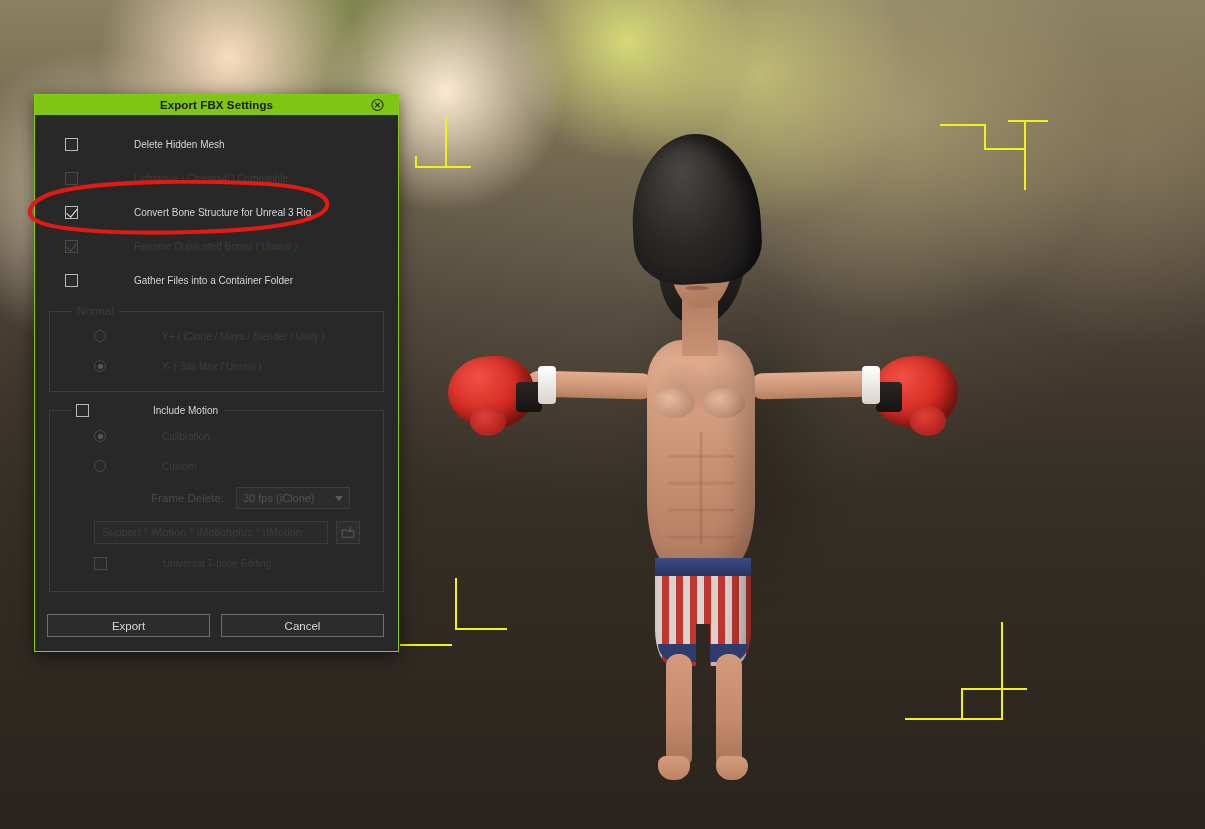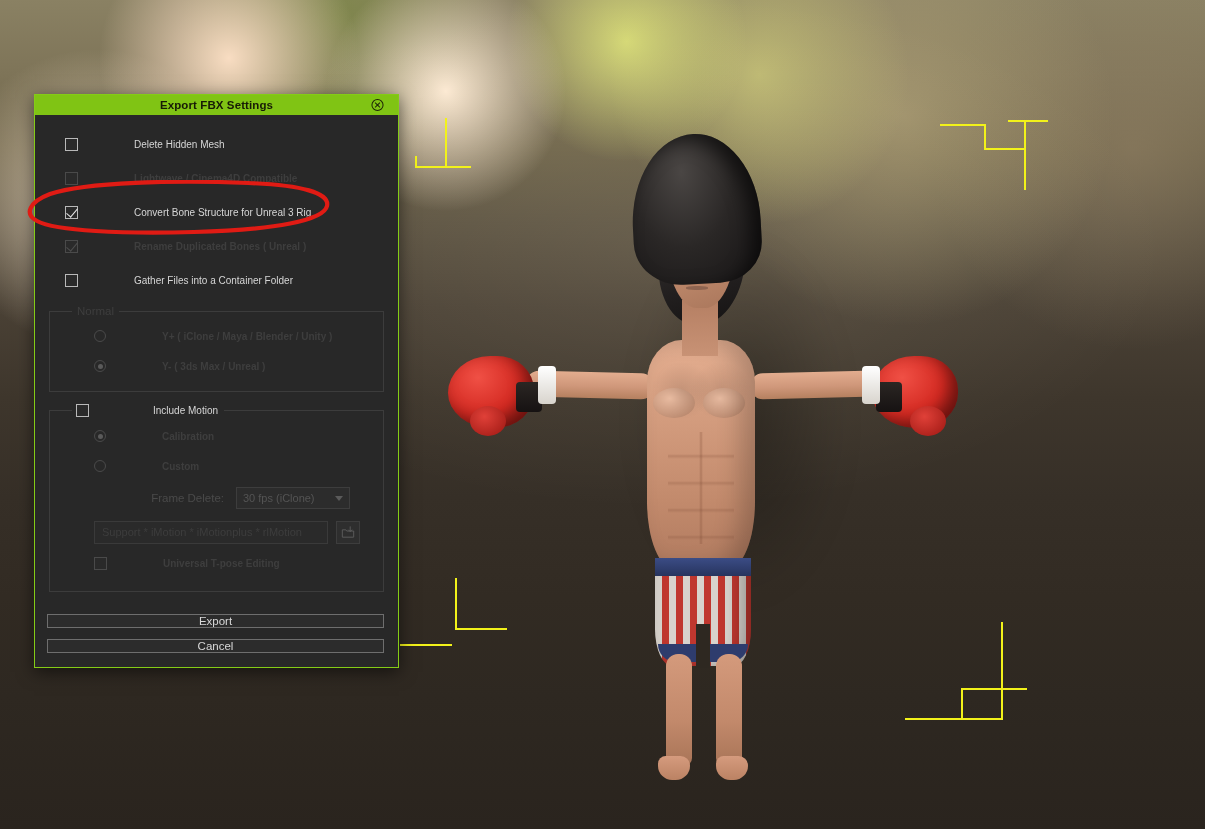--- a/index.html
+++ b/index.html
@@ -365,21 +365,21 @@
     border-width: 0 1.6px 1.6px 0;
     transform: rotate(40deg);
   }
   .cb.checked.disabled::after { border-color: #4e4e4e; }
   .lbl {
     font-size: 10px;
     color: #d6d6d6;
     white-space: nowrap;
     margin-left: 45px;
   }
-  .lbl.dim { color: #3e3e3e; font-weight: bold; }
+  .lbl.dim { color: #3e3e3e; }
 
   fieldset.group {
     border: 1px solid #3c3c3c;
     margin: 8px 0 0 0;
     padding: 4px 0 10px 16px;
     box-sizing: border-box;
   }
   fieldset.group legend {
     font-size: 11.5px;
     color: #3e3e3e;
@@ -536,21 +536,20 @@
     display: flex;
     align-items: center;
     padding-left: 28px;
     height: 28px;
   }
 
   .btn-bar {
     display: flex;
     gap: 11px;
     padding: 12px 14px 14px 12px;
-    flex-direction: column;
   }
   .btn {
     flex: 1;
     height: 23px;
     box-sizing: border-box;
     border: 1px solid #6e6e6e;
     background: #2c2c2c;
     color: #d8d8d8;
     font-size: 11.5px;
     font-family: "Liberation Sans", sans-serif;

